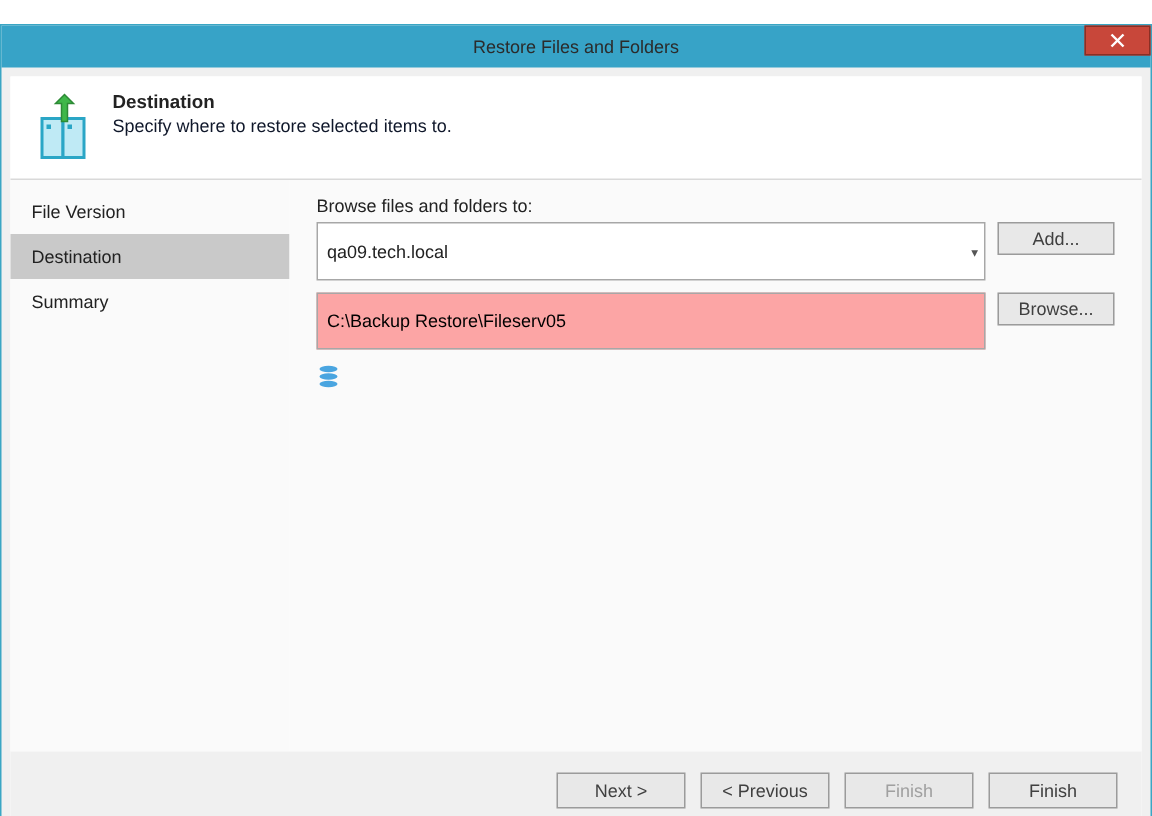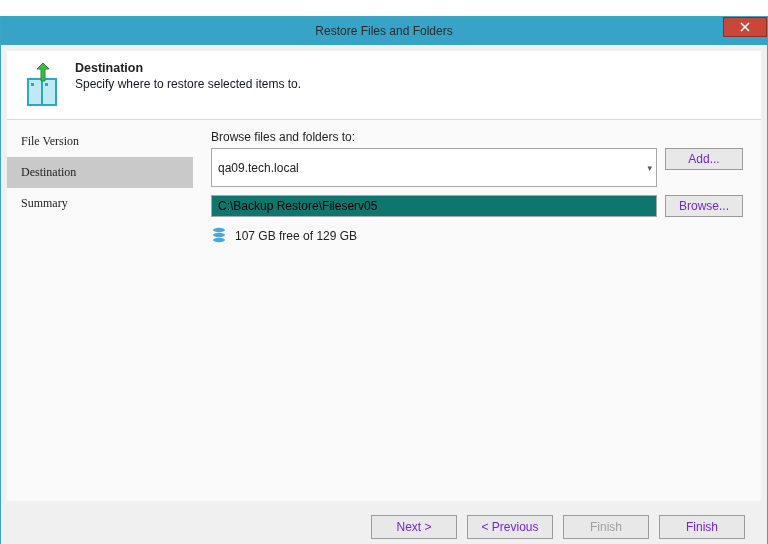--- a/index.html
+++ b/index.html
@@ -9,29 +9,29 @@
   .titlebar-title { flex: 1; text-align: center; color: #2b2b2b; font-size: 12px; }
   .close-btn { width: 44px; height: 20px; background: #c8473a; color: #fff; display: flex; align-items: center; justify-content: center; border: 1px solid #8a2f25; position: absolute; right: 0; top: 0; cursor: default; }
   .close-btn svg { width: 10px; height: 10px; }
   .inner { flex: 1; margin: 6px; background: #fff; display: flex; flex-direction: column; border: 0; }
   .header { display: flex; align-items: flex-start; padding: 10px 14px 10px 10px; background: #fff; }
   .header-icon { width: 48px; height: 48px; margin-right: 10px; flex-shrink: 0; }
   .header-text h1 { margin: 0 0 2px 0; font-size: 12.5px; font-weight: bold; }
   .header-text p { margin: 0; font-size: 12px; color: #0f172a; }
   .body { flex: 1; display: flex; border-top: 1px solid #d9d9d9; min-height: 0; }
   .sidebar { width: 186px; background: #fafafa; border-right: 0; padding-top: 6px; }
-  .sidebar-item { padding: 8px 14px; font-size: 12px; color: #222; cursor: default; font-family: Liberation Serif, serif; }
+  .sidebar-item { padding: 8px 14px; font-size: 12px; color: #222; cursor: default; }
   .sidebar-item.active { background: #c9c9c9; }
   .main { flex: 1; padding: 10px 18px 10px 18px; background: #fafafa; display: flex; flex-direction: column; }
   .main .label { margin: 0 0 4px 0; font-size: 12px; }
   .row { display: flex; align-items: stretch; margin-bottom: 8px; gap: 8px; }
   .combo { flex: 1; height: 39px; border: 1px solid #a7a7a7; background: #fff; display: flex; align-items: center; padding: 0 4px 0 6px; font-size: 12px; position: relative; }
   .combo .arrow { position: absolute; right: 4px; top: 50%; transform: translateY(-50%); font-size: 9px; color: #555; pointer-events: none; }
-  .textbox { flex: 1; height: 22px; border: 1px solid #a7a7a7; background: #0f766e; padding: 0 6px; font-size: 12px; outline: none; }
-  .btn { width: 78px; height: 22px; border: 1px solid #9b9b9b; background: #e8e8e8; font-size: 12px; color: #6d28d9; cursor: default; display: flex; align-items: center; justify-content: center; }
+  .textbox { flex: 1; height: 38px; border: 1px solid #a7a7a7; background: #fca5a5; padding: 0 6px; font-size: 12px; outline: none; }
+  .btn { width: 78px; height: 22px; border: 1px solid #9b9b9b; background: #e8e8e8; font-size: 12px; color: #404040; cursor: default; display: flex; align-items: center; justify-content: center; }
   .disk-row { display: flex; align-items: center; gap: 8px; margin-top: 2px; }
   .disk-icon { width: 16px; height: 18px; flex-shrink: 0; }
   .footer { height: 52px; display: flex; align-items: center; justify-content: flex-end; padding: 0 16px 0 0; gap: 10px; background: #f0f0f0; }
   .footer .btn { width: 86px; height: 24px; }
   .btn.disabled { color: #a0a0a0; }
 </style>
 </head>
 <body>
 
 <div class="window">
@@ -99,21 +99,20 @@
         </div>
 
         <div class="disk-row">
           <span class="disk-icon">
             <svg viewBox="0 0 16 18">
               <ellipse cx="8" cy="3" rx="6" ry="2.2" fill="#4aa5e0"></ellipse>
               <ellipse cx="8" cy="8" rx="6" ry="2.2" fill="#4aa5e0"></ellipse>
               <ellipse cx="8" cy="13" rx="6" ry="2.2" fill="#4aa5e0"></ellipse>
             </svg>
           </span>
-          <span>107 GB free of 129 GB</span>
         </div>
 
       </div>
 
     </div>
 
     <div class="footer">
       <div class="btn">
         <span>Next &gt;</span>
       </div>

